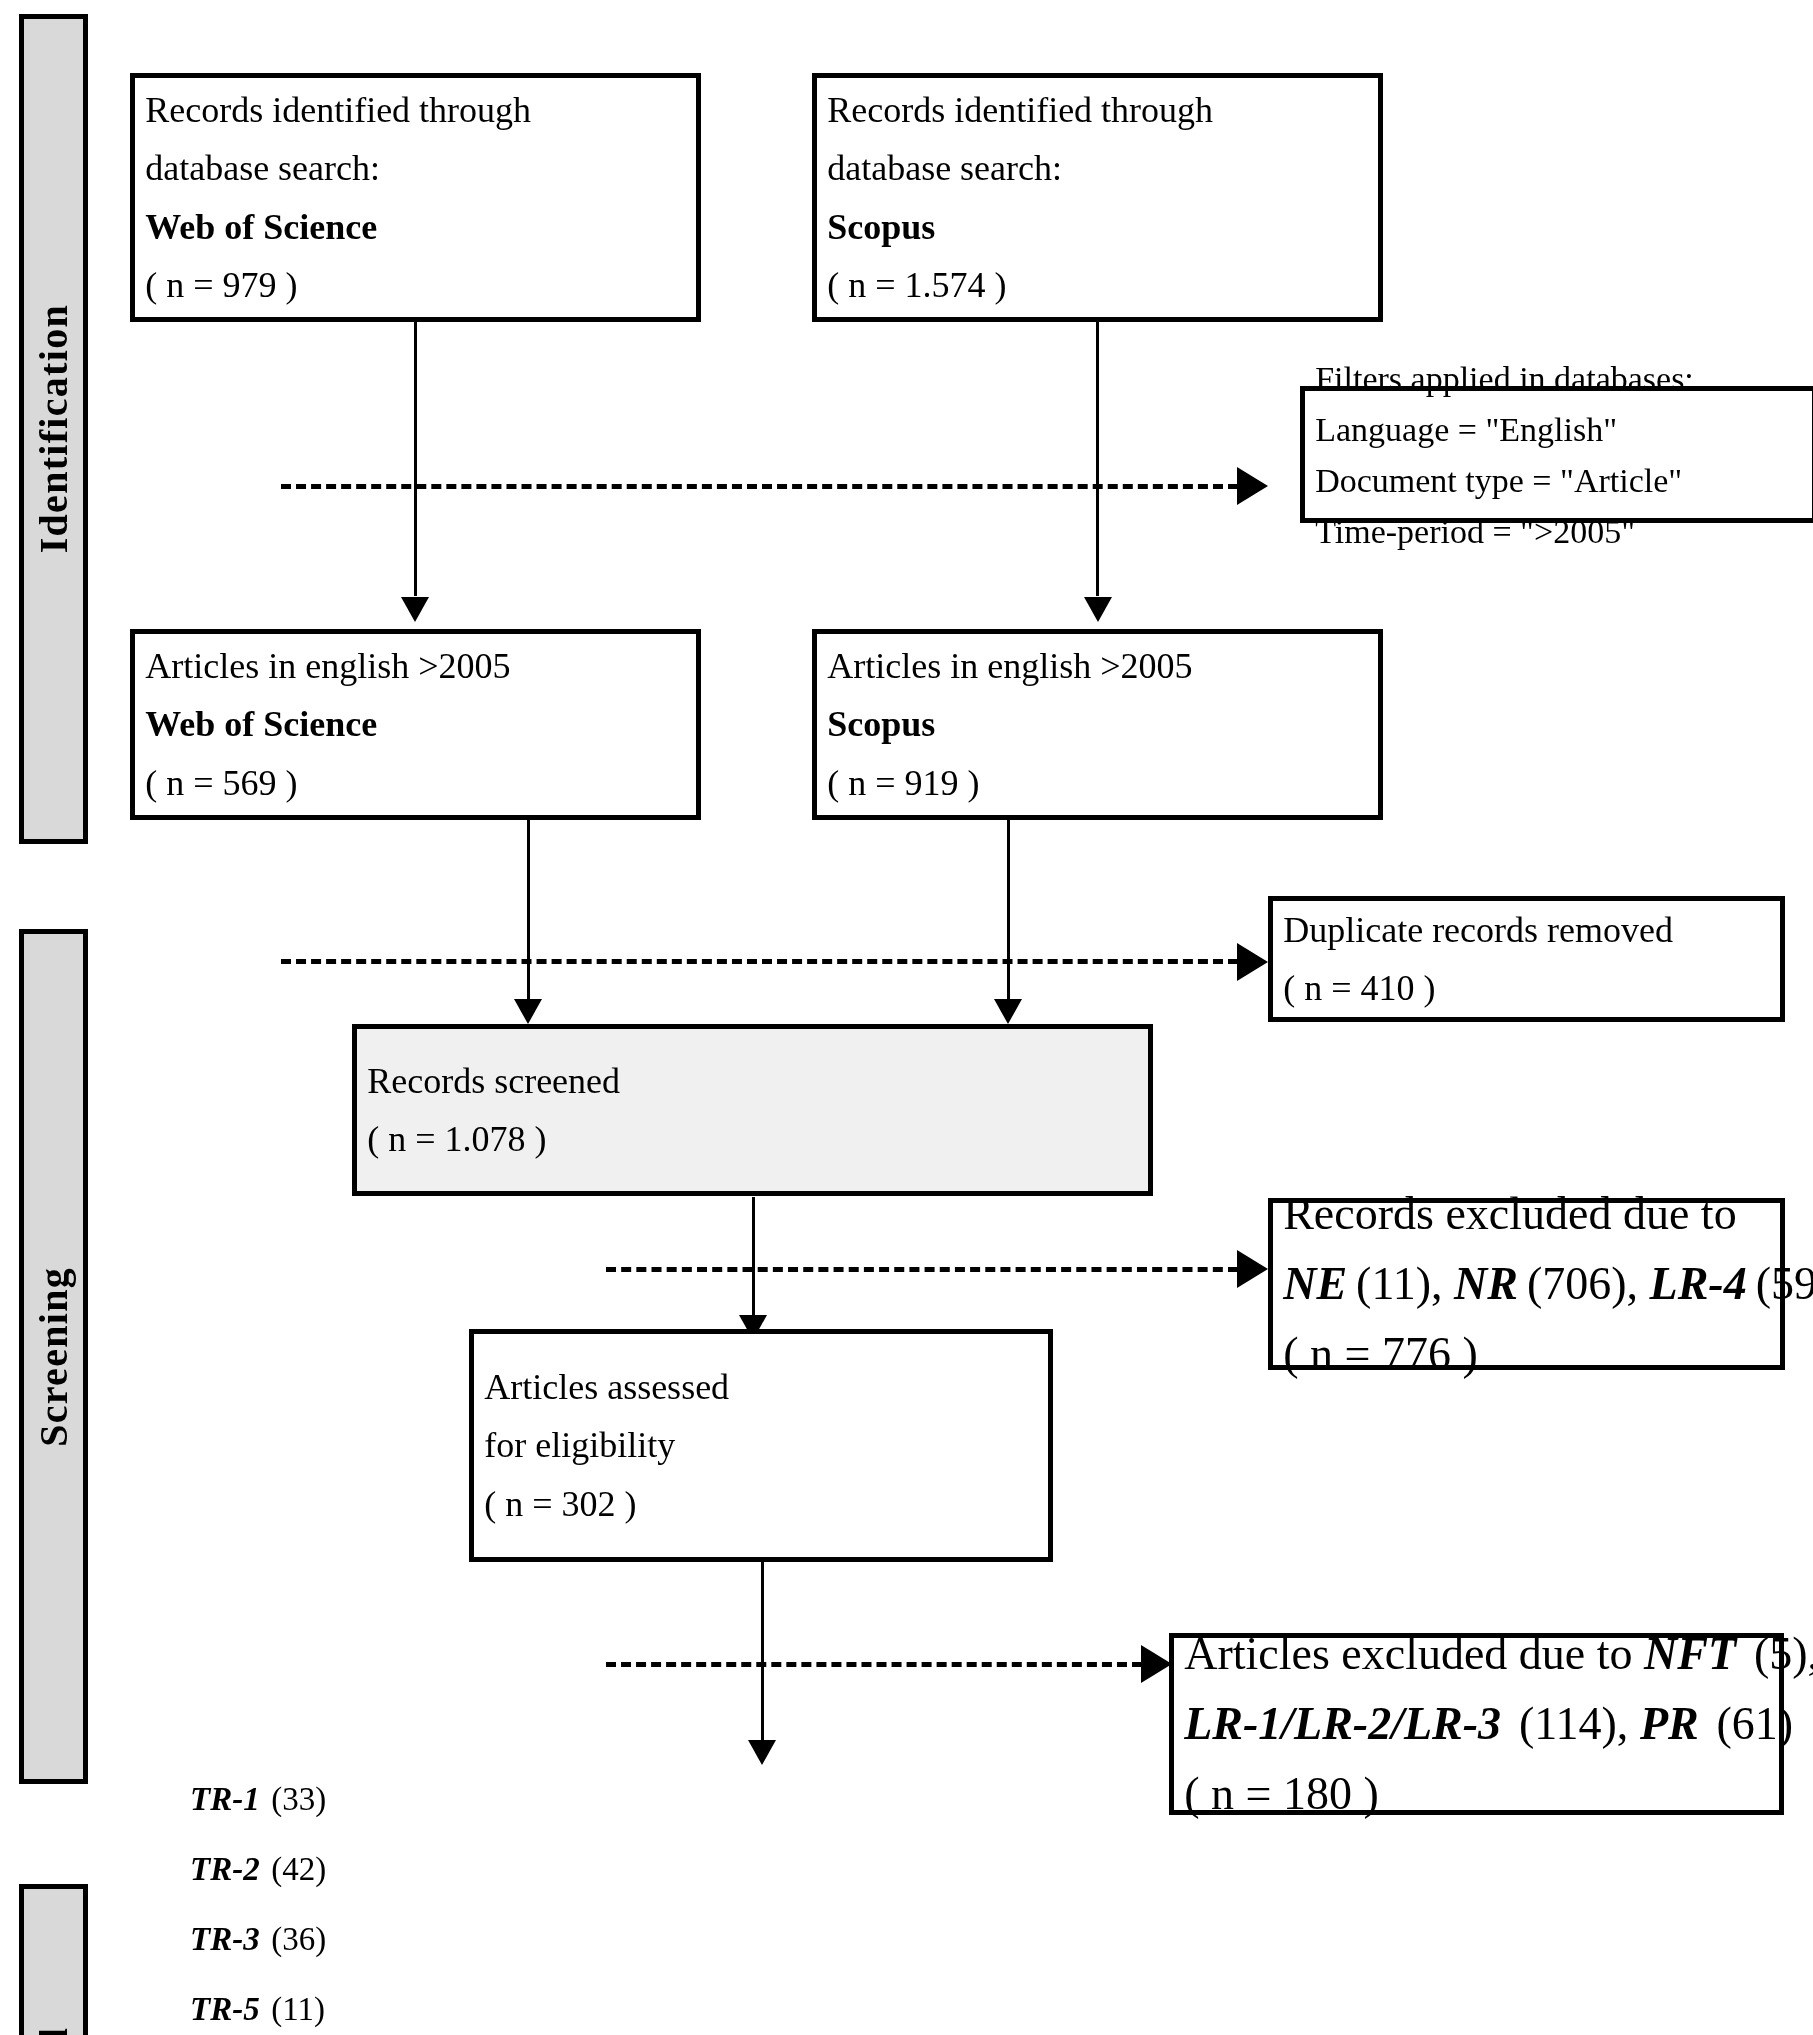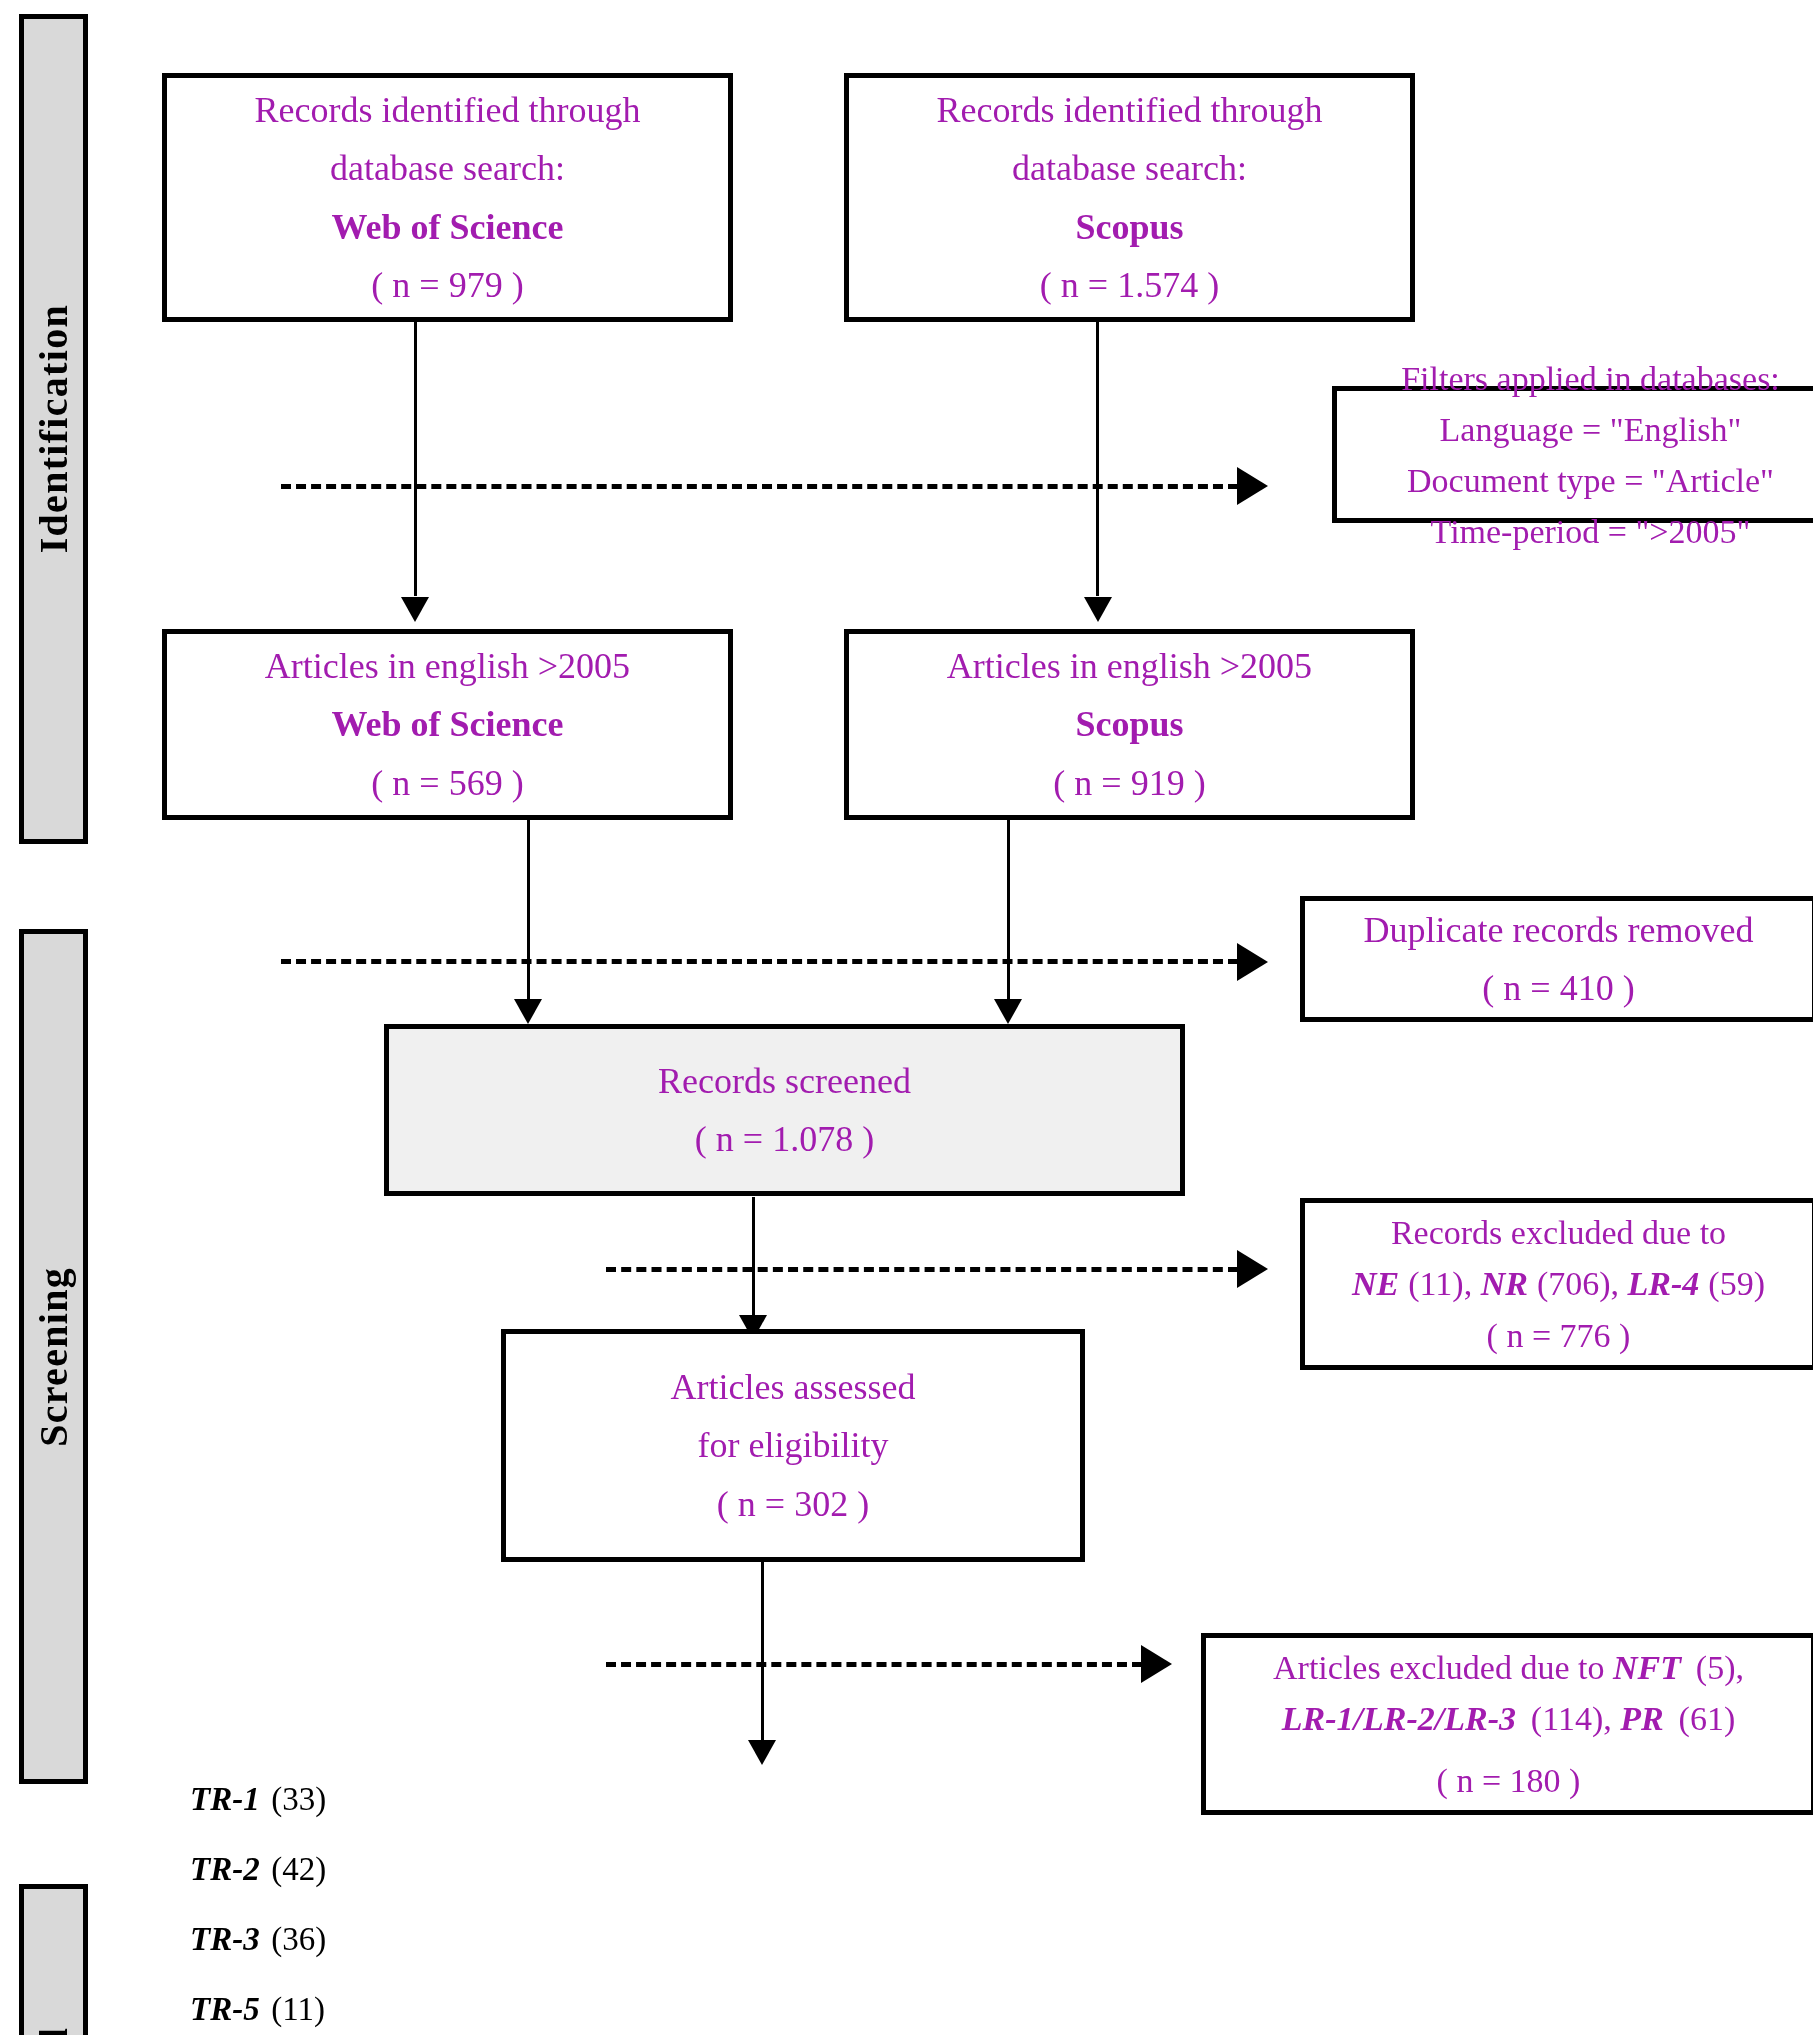--- a/index.html
+++ b/index.html
@@ -40,35 +40,34 @@
   }
 
   
   .node {
     position: absolute;
     box-sizing: border-box;
     border: 5.1px solid #000000;
     background: #ffffff;
     display: flex;
     flex-direction: column;
-    align-items: center;
+    align-items: flex-start;
     justify-content: center;
     text-align: center;
-    color: #a21caf;
+    color: #000000;
     font-size: 36px;
     line-height: 1.62;
     padding: 3.8px 10.2px;
-    margin-left: 32px;
   }
   .node.shaded { background: #f0f0f0; }
   .node .ln { display: block; white-space: nowrap; }
   .node .ln.b { font-weight: bold; }
 
   
-  .node.excl { line-height: 1.52; font-size: 34px; }
+  .node.excl { line-height: 1.52; font-size: 46px; }
   .node.excl .ln { white-space: nowrap; }
   .node.excl .gap { height: 22px; }
   .node.excl i { font-style: italic; font-weight: bold; }
 
   .node.filters { font-size: 34px; line-height: 1.50; }
 
   
   .vline {
     position: absolute;
     background: #000000;

